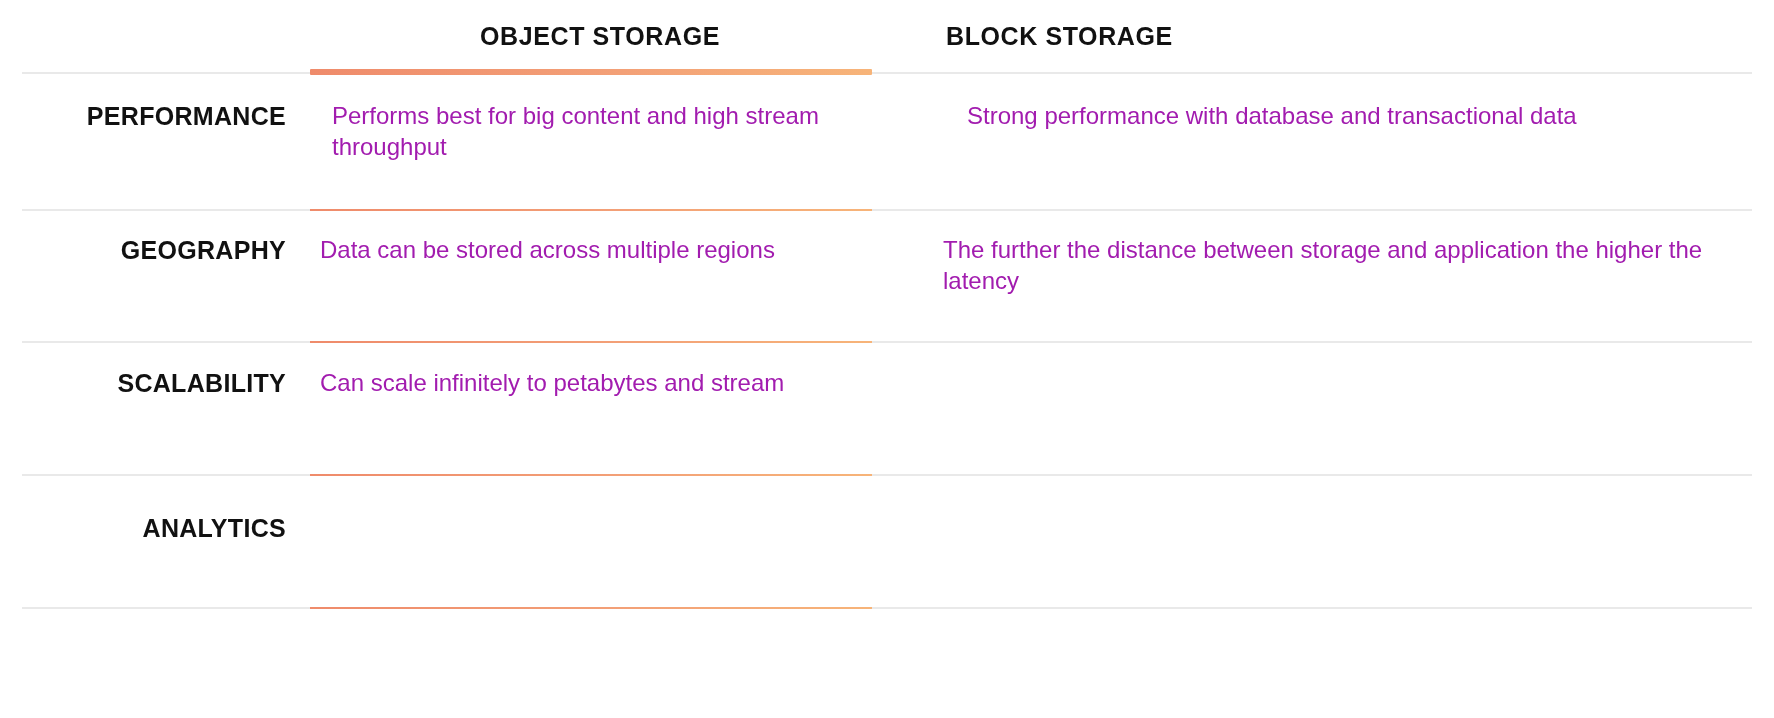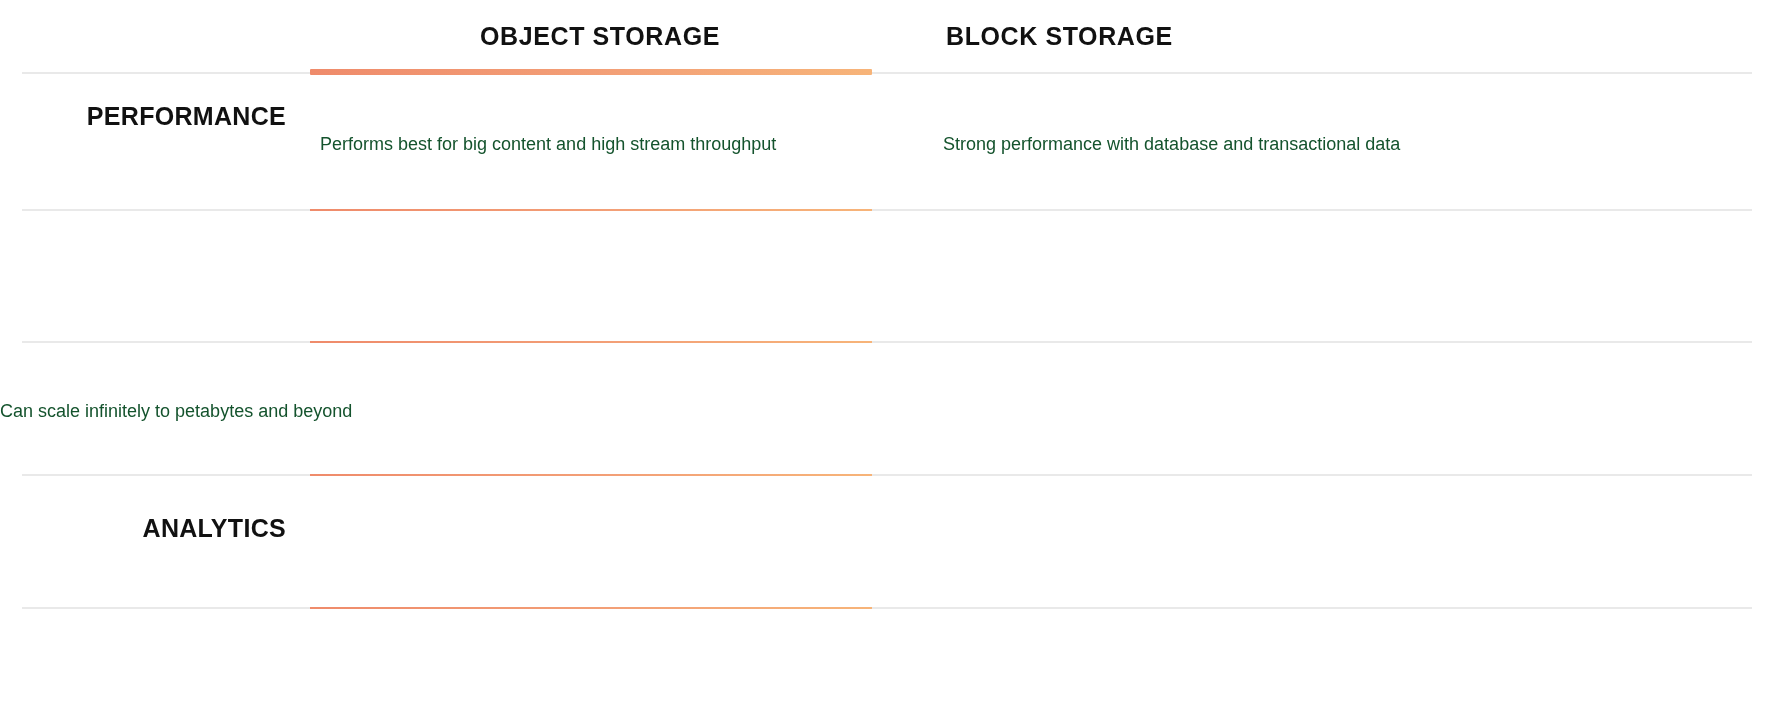--- a/index.html
+++ b/index.html
@@ -108,25 +108,24 @@
     flex: 0 0 623px;
     width: 623px;
     box-sizing: border-box;
     padding-right: 50px;
   }
   .row .blk-cell {
     flex: 1 1 auto;
     box-sizing: border-box;
   }
   .cell-text {
-    font-size: 18px;
+    font-size: 24px;
     font-weight: 400;
     line-height: 1.30;
-    color: #14532d;
-    margin-top: 33px;
+    color: #a21caf;
   }
 </style>
 </head>
 <body>
 
 <div class="table">
 
   <div class="header-row">
     <div class="col-label"></div>
     <div class="col-object">
@@ -136,42 +135,52 @@
       <div class="block-head-inner">
         <span class="col-head-text">BLOCK STORAGE</span>
       </div>
     </div>
   </div>
 
   <div class="divider head" style="top:72px;">
     <div class="accent"></div>
   </div>
 
-  <div class="row" style="top:100px;">
+  <div class="row" style="top:100px;gap:12px;">
     <div class="label-cell">PERFORMANCE</div>
     <div class="obj-cell">
       <div class="cell-text">Performs best for big content and high stream throughput</div>
     </div>
     <div class="blk-cell">
       <div class="cell-text">Strong performance with database and transactional data</div>
     </div>
   </div>
 
   <div class="divider" style="top:209px;">
     <div class="accent"></div>
   </div>
 
+  <div class="row" style="top:234px;">
+    <div class="label-cell">GEOGRAPHY</div>
+    <div class="obj-cell">
+      <div class="cell-text">Data can be stored across multiple regions</div>
+    </div>
+    <div class="blk-cell">
+      <div class="cell-text">The further the distance between storage and application the higher the latency</div>
+    </div>
+  </div>
 
   <div class="divider" style="top:341px;">
     <div class="accent"></div>
   </div>
 
   <div class="row" style="top:367px;">
+    <div class="label-cell">SCALABILITY</div>
     <div class="obj-cell">
-      <div class="cell-text">Can scale infinitely to petabytes and beyond</div>
+      <div class="cell-text">Can scale infinitely to petabytes and stream</div>
     </div>
   </div>
 
   <div class="divider" style="top:474px;">
     <div class="accent"></div>
   </div>
 
   <div class="row" style="top:512px;">
     <div class="label-cell">ANALYTICS</div>
   </div>

